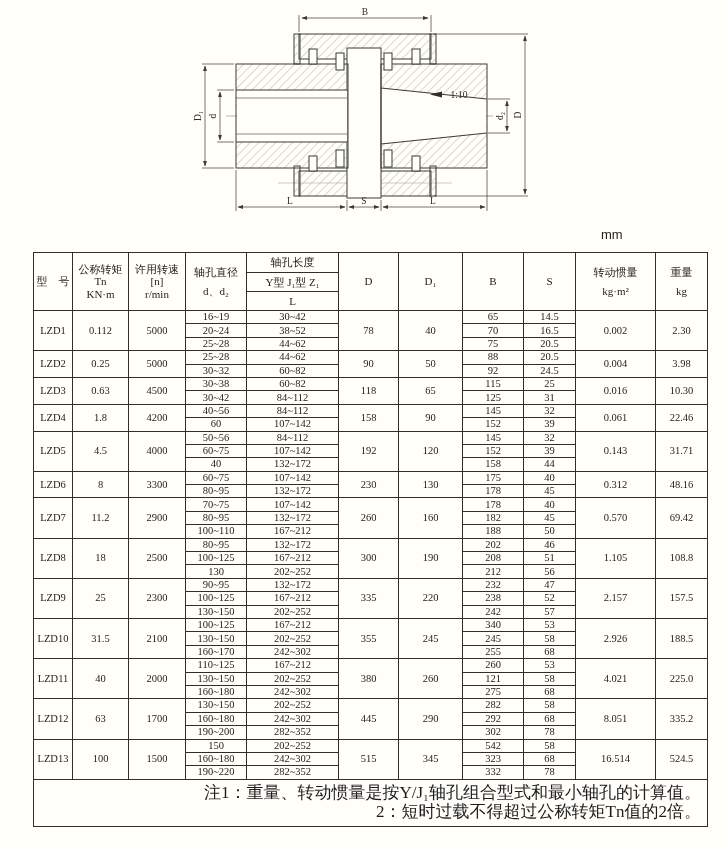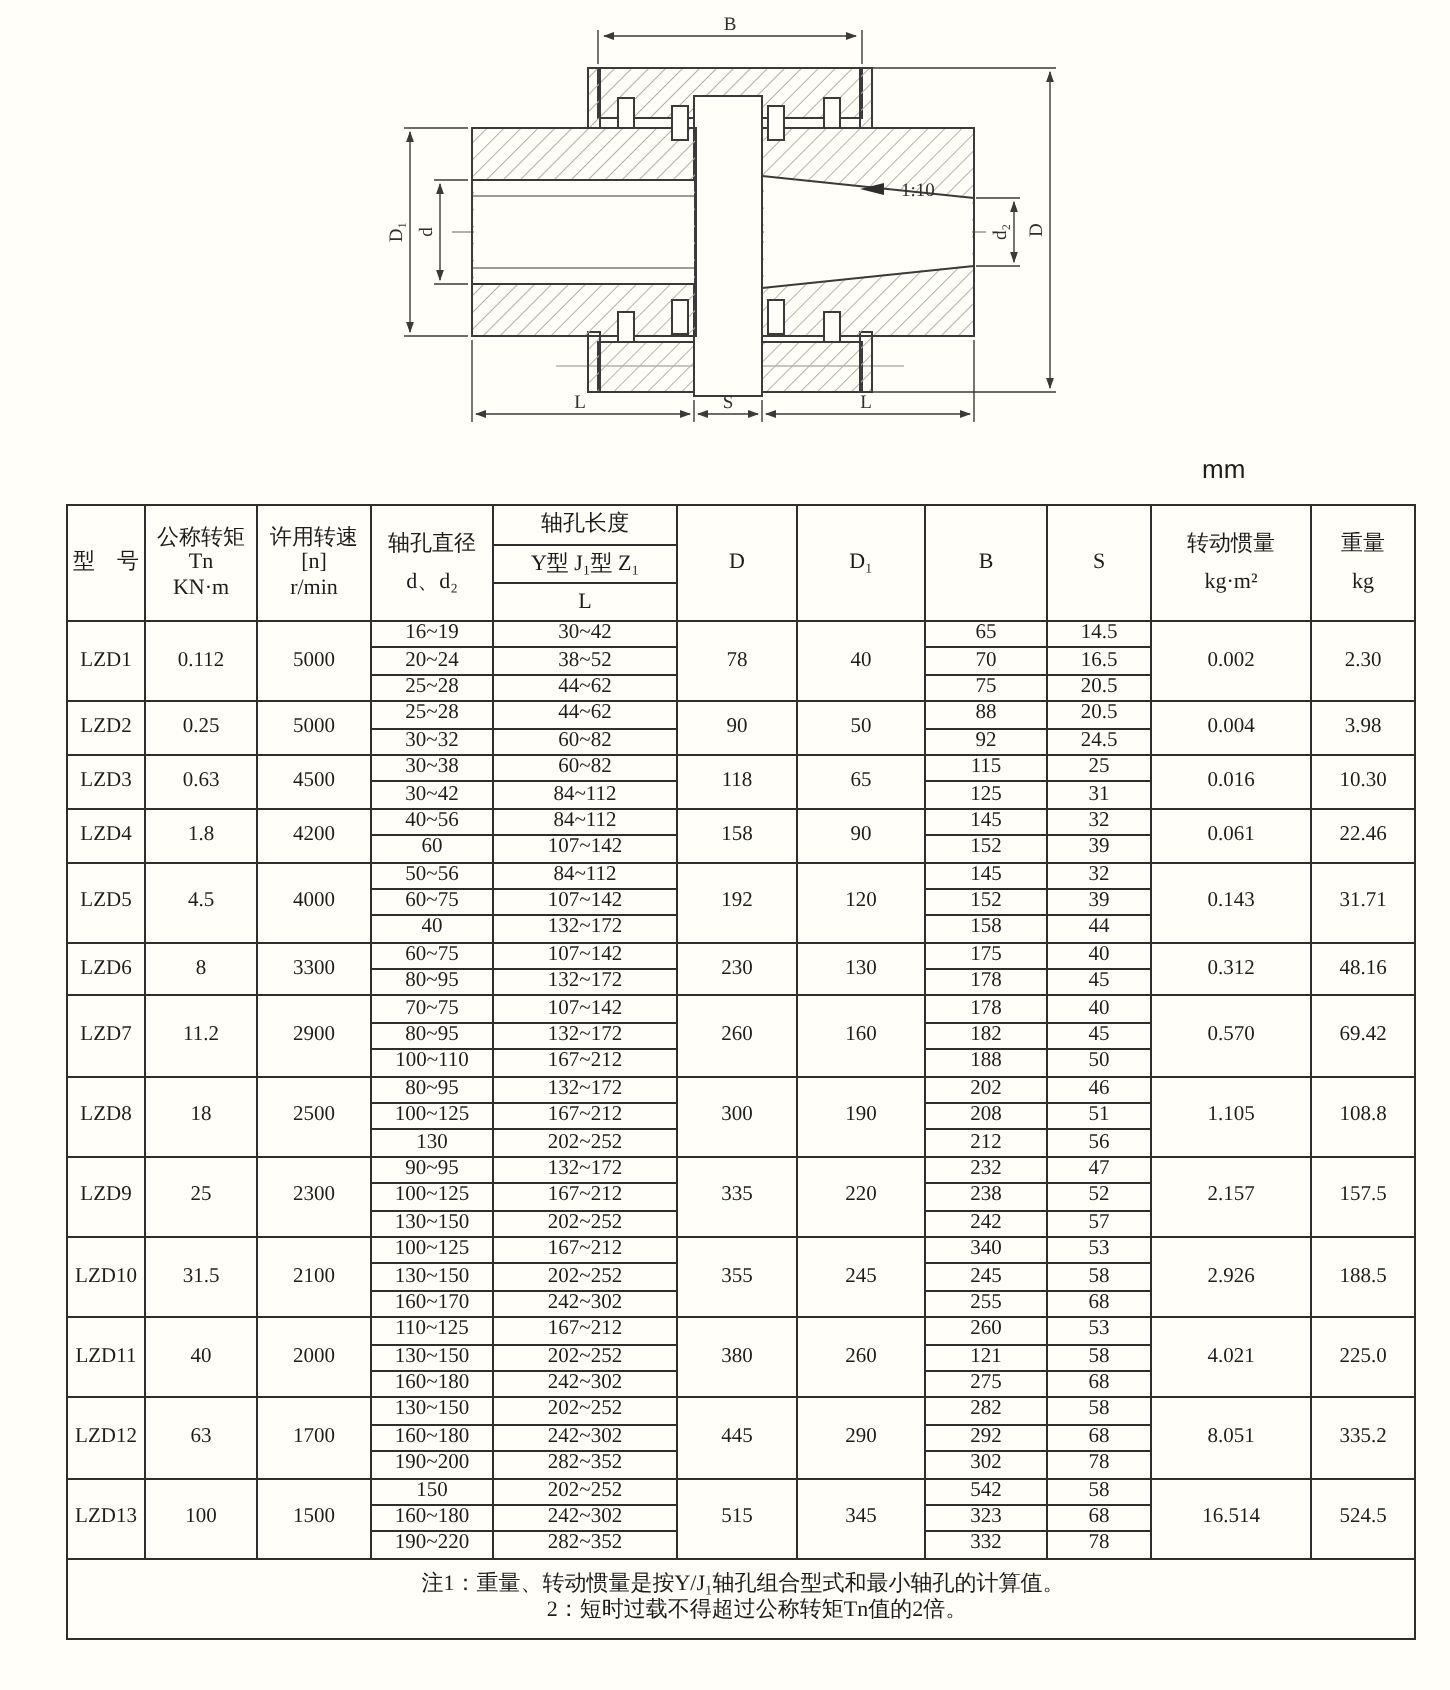--- a/index.html
+++ b/index.html
@@ -13,21 +13,21 @@
   .unit{position:absolute;top:227px;left:601px;font-size:13px;font-weight:400;
         font-family:"Liberation Sans","DejaVu Sans",sans-serif;letter-spacing:0;}
   table.param-table{position:absolute;top:252px;left:33px;width:674px;border-collapse:collapse;
         table-layout:fixed;text-align:center;}
   .param-table th,.param-table td{border:1px solid #2e2e2e;padding:0;font-weight:400;
         line-height:1.15;white-space:nowrap;overflow:hidden;}
   .param-table thead th{font-size:11px;}
   .param-table tbody td{height:12.4px;font-size:10.5px;}
   .hdr-gap{margin-top:6px;}
   tr.hr1{height:20px;} tr.hr2{height:19px;} tr.hr3{height:19px;}
-  .notes-cell{text-align:center;font-size:11px;padding:3px 6px 4px 8px !important;height:32px;}
+  .notes-cell{text-align:right;font-size:17px;padding:3px 6px 4px 8px !important;height:32px;}
   .note-line2{padding-left:14px;}
 </style>
 </head>
 <body>
 
 <div class="page">
 
   <div class="diagram">
     <svg viewBox="0 0 548 216" width="548" height="216">
       <defs>

